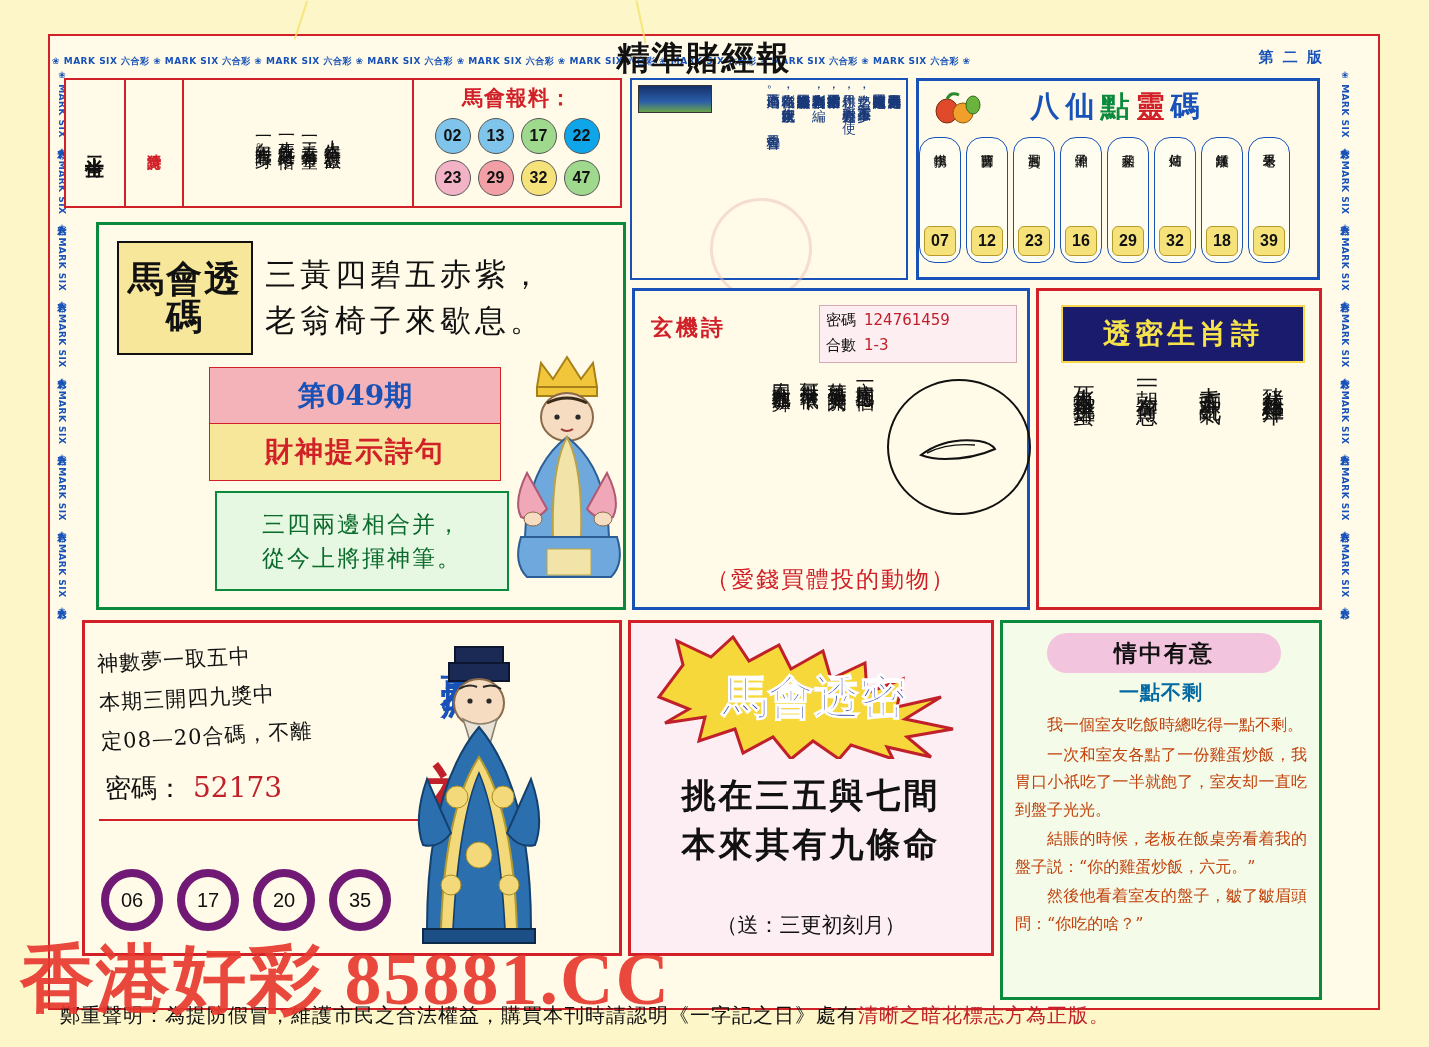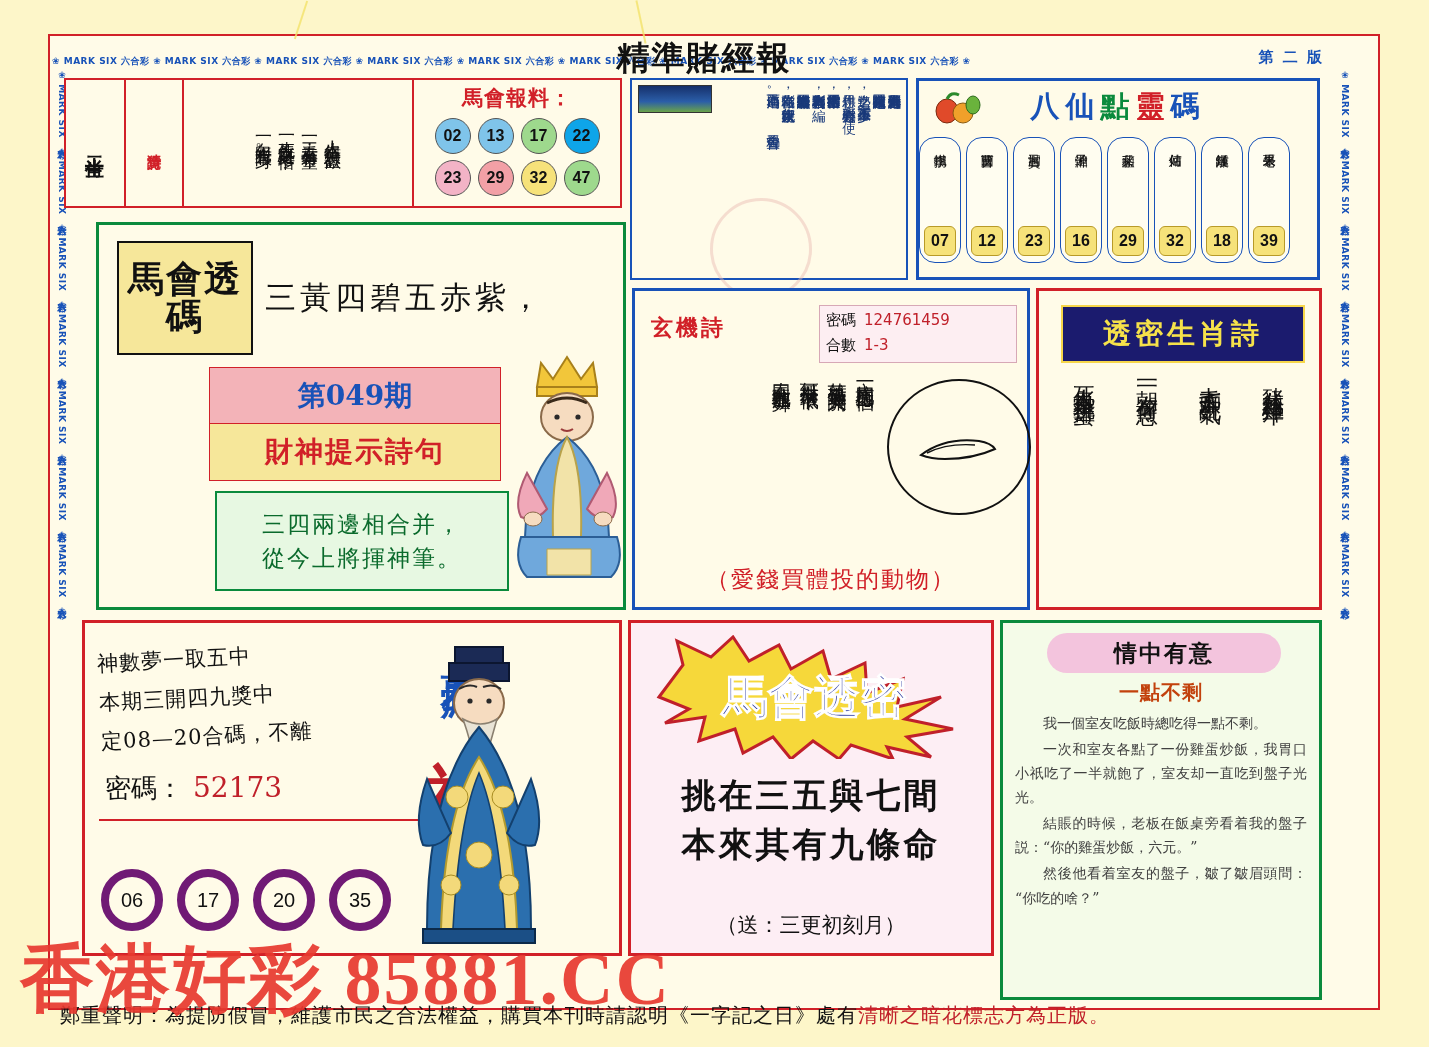--- a/index.html
+++ b/index.html
@@ -350,26 +350,26 @@
   #qing .hd{
     position:absolute;left:44px;top:10px;width:234px;height:40px;
     background:#f3c4dd;border-radius:20px;
     display:flex;align-items:center;justify-content:center;
     font-family:"DejaVu Serif","Liberation Serif",serif;
     font-size:23px;font-weight:bold;color:#111;letter-spacing:2px;
   }
   #qing .sub{
     position:absolute;left:0;right:0;top:56px;text-align:center;
     font-family:"DejaVu Serif","Liberation Serif",serif;
-    font-size:20px;font-weight:bold;color:#c2410c;letter-spacing:1px;
+    font-size:20px;font-weight:bold;color:#0369a1;letter-spacing:1px;
   }
   #qing .body{
     position:absolute;left:12px;right:12px;top:88px;
     font-family:"DejaVu Serif","Liberation Serif",serif;
-    font-size:14px;color:#404040;line-height:1.72;text-align:justify;
+    font-size:16px;color:#c2410c;line-height:1.72;text-align:justify;
   }
   #qing .body p{margin:0 0 2px 0;text-indent:2em;}
   
   #footer{
     position:absolute;left:60px;top:978px;width:1320px;
     text-align:left;
     font-family:Liberation Serif, serif;
     font-size:20px;color:#111;letter-spacing:1px;margin-top:24px;
   }
   #footer .r{color:#c0202a;}
@@ -495,20 +495,21 @@
       </div>
     </div>
   </div>
 
   <div class="box" id="matou">
     <div class="tag">
       <span>馬會透碼</span>
     </div>
     <div class="couplet">
       <div>三黃四碧五赤紫，</div>
+      <div>老翁椅子來歇息。</div>
     </div>
     <div class="issue">第049期</div>
     <div class="caishen">財神提示詩句</div>
     <div class="greenpoem">
       <div>三四兩邊相合并，</div>
       <div>從今上將揮神筆。</div>
     </div>
 
     <svg class="deity" style="left:408px;top:116px;" width="124" height="262" viewBox="0 0 124 262">
 

